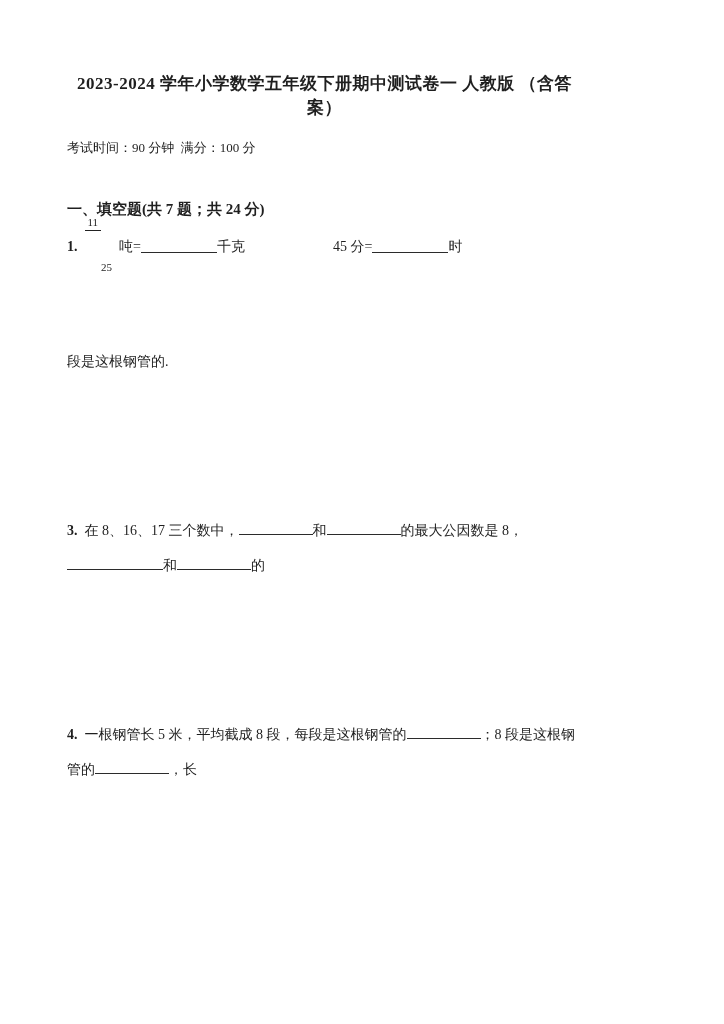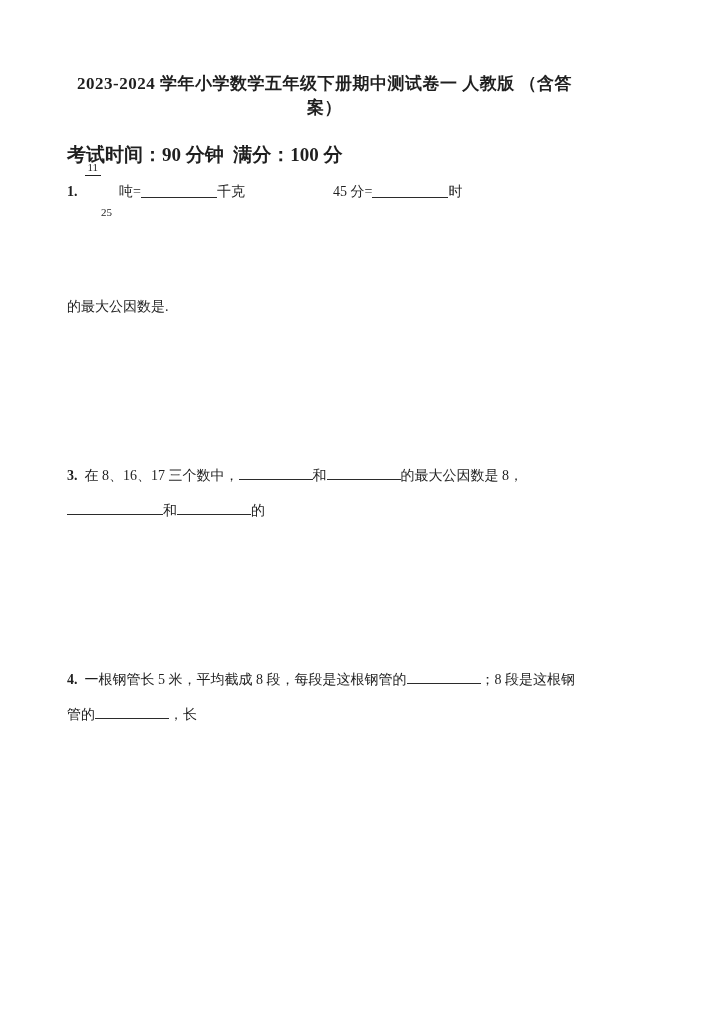--- a/index.html
+++ b/index.html
@@ -5,21 +5,21 @@
   html,body{margin:0;padding:0;}
   body{
     width:724px;height:1024px;background:#ffffff;
     font-family:"Liberation Serif","DejaVu Serif",serif;
     color:#1f1f1f;overflow:hidden;
   }
   .page{width:640px;height:1024px;background:#fff;box-sizing:border-box;}
   .content{padding:72px 58px 0 67px;}
 
   .title{font-size:17px;font-weight:bold;text-align:center;line-height:24px;white-space:pre-wrap;letter-spacing:0.5px;}
-  .exam-info{margin-top:25px;font-size:19px;line-height:20px;white-space:pre-wrap;font-weight:bold;}
+  .exam-info{margin-top:18px;font-size:13px;line-height:20px;white-space:pre-wrap;}
   .section-head{margin-top:40px;font-size:15px;font-weight:bold;line-height:22px;white-space:pre-wrap;}
 
   .q{font-size:14px;line-height:35px;white-space:pre-wrap;}
   .qno{font-weight:bold;margin-right:7px;}
   .blank{display:inline-block;width:74px;height:13px;border-bottom:1px solid #2b2b2b;}
   .blank.w95{width:96px;}
   .blank.w76{width:76px;}
 
   .q1row{display:flex;align-items:center;margin-top:4px;height:44px;}
   .frac{display:inline-flex;flex-direction:row;align-items:flex-start;line-height:1.15;font-size:11px;margin-right:7px;transform:translateY(-1px);}
@@ -32,34 +32,35 @@
   .q4{margin-top:-6px;}
 </style>
 </head>
 <body>
 
 <div class="page">
   <div class="content">
 
     <div class="title">2023-2024 学年小学数学五年级下册期中测试卷一 人教版 （含答案）</div>
     <div class="exam-info">考试时间：90 分钟  满分：100 分</div>
+    <div class="section-head">一、填空题(共 7 题；共 24 分)</div>
 
     <div class="q q1row">
       <span class="qno">1.</span>
       <span class="frac">
         <span class="num">11</span>
         <span class="den">25</span>
       </span>
       <span>吨=</span><span class="blank w76"></span><span>千克</span>
       <span class="spacer"></span>
       <span>45 分=</span><span class="blank w76"></span><span>时</span>
     </div>
 
     <div class="q q2">
-      <div>的最大公因数是.</div>
+      <div>段是这根钢管的.</div>
     </div>
 
     <div class="q q3">
       <div><span class="qno">3.</span><span>在 8、16、17 三个数中，</span><span class="blank"></span><span>和</span><span class="blank"></span><span>的最大公因数是 8，</span><span class="blank w95"></span><span>和</span><span class="blank"></span><span>的</span></div>
     </div>
 
     <div class="q q4">
       <div><span class="qno">4.</span><span>一根钢管长 5 米，平均截成 8 段，每段是这根钢管的</span><span class="blank"></span><span>；8 段是这根钢管的</span><span class="blank"></span><span>，长</span></div>
       
     </div>

